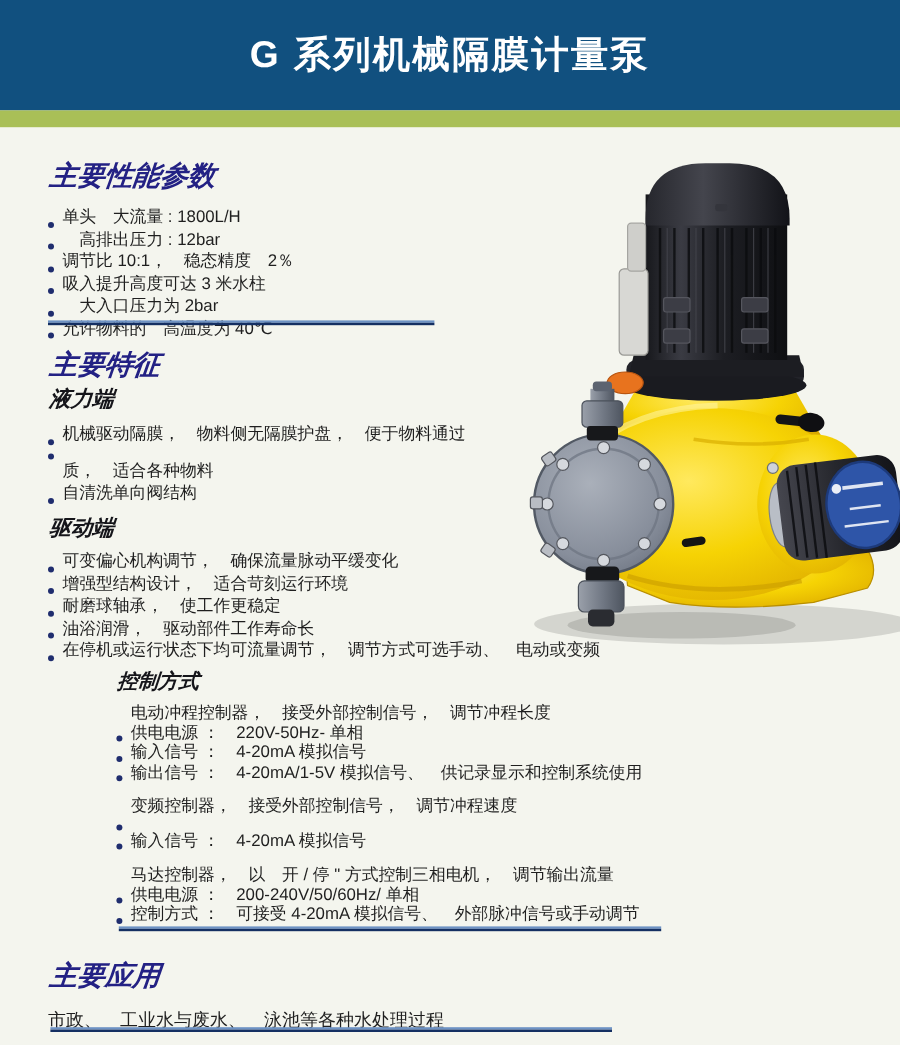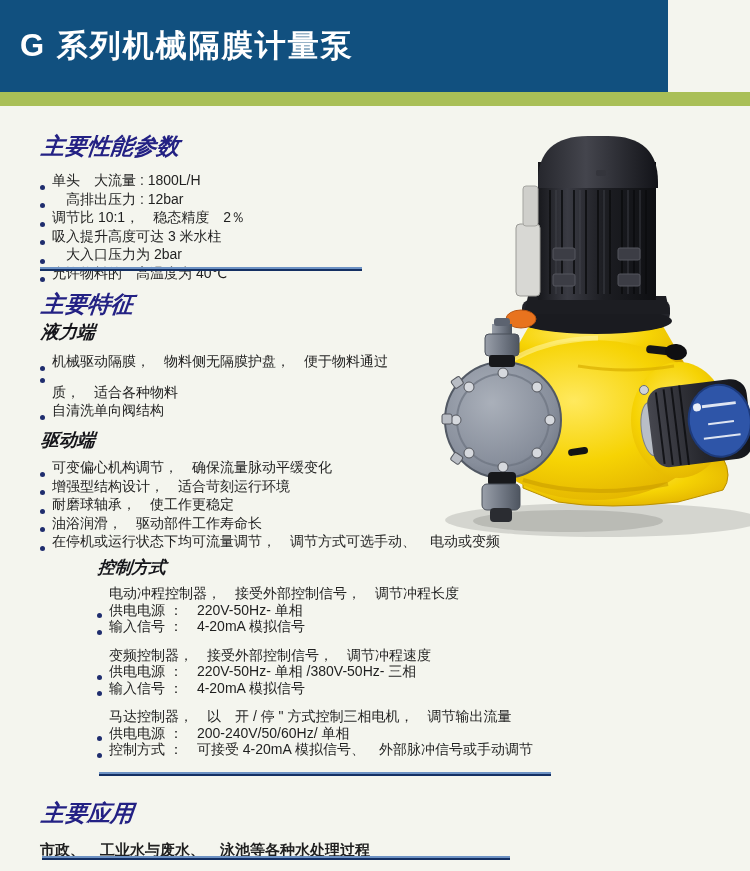--- a/index.html
+++ b/index.html
@@ -13,22 +13,22 @@
     --rule-dark:#142f62;
   }
   *{margin:0;padding:0;box-sizing:border-box;}
   html,body{background:#e9eae4;}
   body{font-family:"Liberation Sans","DejaVu Sans",sans-serif;}
   .page{
     position:relative;width:750px;height:871px;margin:0 auto;
     background:var(--page-bg);overflow:hidden;
   }
   .band{
-    position:absolute;left:0;top:0;width:668px;height:92px;
-    background:var(--header-bg);display:flex;align-items:center;justify-content:flex-start;padding-left:20px;
+    position:absolute;left:0;top:0;width:750px;height:92px;
+    background:var(--header-bg);display:flex;align-items:center;justify-content:center;
   }
   .band h1{
     color:#ffffff;font-size:31px;font-weight:bold;letter-spacing:2px;
   }
   .stripe{
     position:absolute;left:0;top:92px;width:750px;height:14px;
     background:var(--stripe);
   }
   .abs{position:absolute;}
   .h-navy{
@@ -51,21 +51,21 @@
     background:var(--dot);margin:7px 7px 0 0;
   }
   .k-cont .dot{visibility:hidden;}
   .k-intro{margin-left:12px;}
   .k-gap{height:12px;}
   .control .txt{line-height:16.5px;}
   .rule{
     height:0;border-top:2px solid var(--rule-light);
     border-bottom:2px solid var(--rule-dark);
   }
-  .app-text{font-size:15px;color:var(--ink);font-weight:700;margin-top:12px;white-space:pre-wrap;}
+  .app-text{font-size:15px;color:var(--ink);font-weight:400;margin-top:12px;white-space:pre-wrap;}
 </style>
 </head>
 <body>
 
 <div class="page">
 
   <header class="band">
     <h1>G 系列机械隔膜计量泵</h1>
   </header>
   <div class="stripe"></div>
@@ -179,34 +179,37 @@
         <div class="ln k-bullet">
           <span class="dot"></span>
           <span class="txt">供电电源 ：　220V-50Hz- 单相</span>
         </div>
 
         <div class="ln k-bullet">
           <span class="dot"></span>
           <span class="txt">输入信号 ：　4-20mA 模拟信号</span>
         </div>
 
+        <div class="ln k-bullet">
+          <span class="dot"></span>
+          <span class="txt">输出信号 ：　4-20mA/1-5V 模拟信号、　供记录显示和控制系统使用</span>
+        </div>
 
         <div class="ln k-gap">
           
           
         </div>
 
         <div class="ln k-intro">
 
           <span class="txt">变频控制器，　接受外部控制信号，　调节冲程速度</span>
         </div>
 
         <div class="ln k-bullet">
           <span class="dot"></span>
-          <span class="txt">供电电源 ：　220V-50Hz- 单相 /380V-50Hz- 三相</span>
         </div>
 
         <div class="ln k-bullet">
           <span class="dot"></span>
           <span class="txt">输入信号 ：　4-20mA 模拟信号</span>
         </div>
 
         <div class="ln k-gap">
           
           

